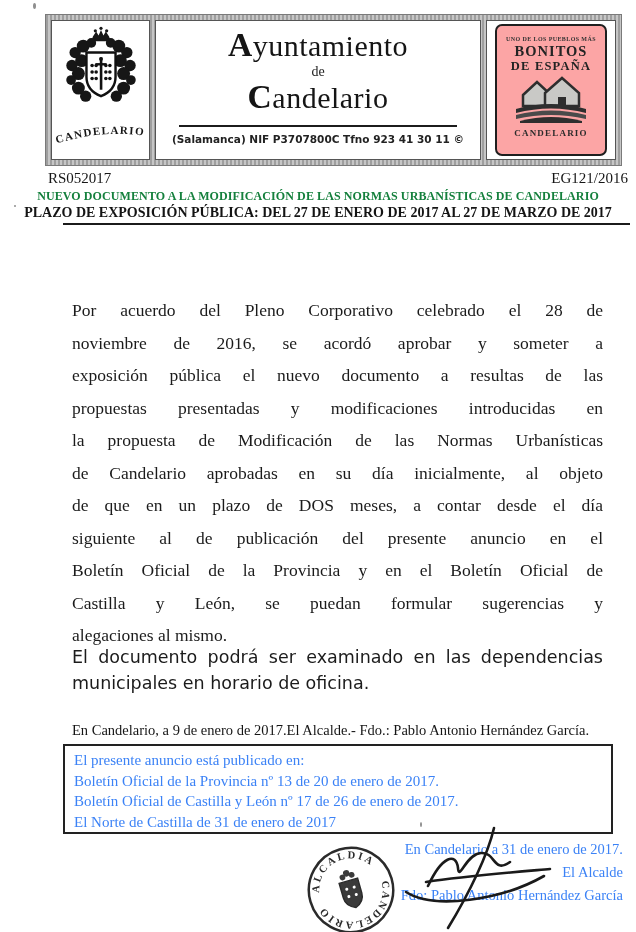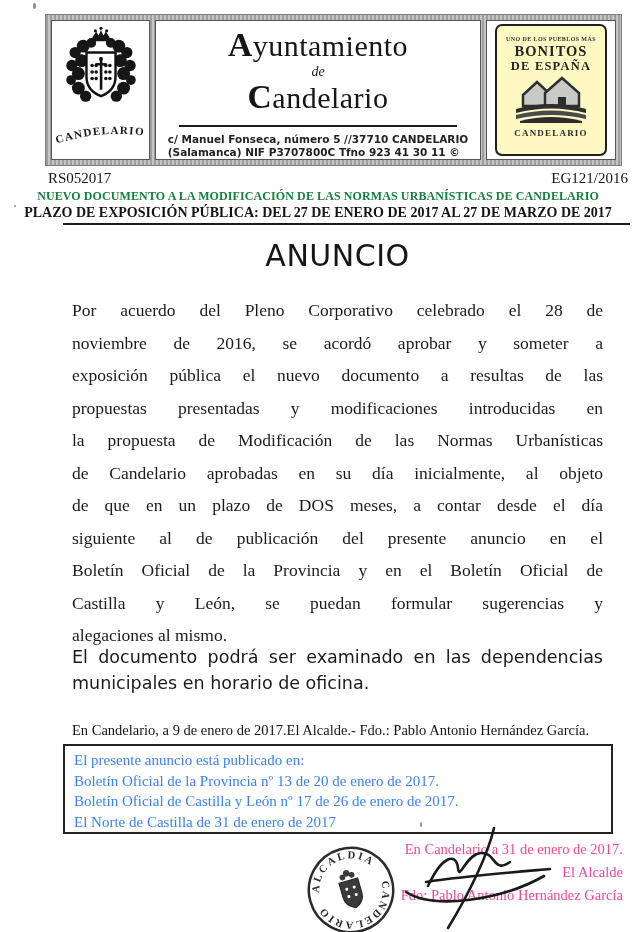--- a/index.html
+++ b/index.html
@@ -14,27 +14,27 @@
     box-sizing:border-box;padding:5px;display:flex;gap:5px;
     background:repeating-linear-gradient(90deg,#9e9e9e 0 2px,#c6c6c6 2px 4px);
     border:1px solid #7a7a7a;
   }
   .hcell{background:#fff;border:1px solid #555;box-sizing:border-box;}
   .cell-left{width:99px;display:flex;flex-direction:column;align-items:center;justify-content:flex-start;padding-top:4px;}
   .cell-center{flex:1;display:flex;flex-direction:column;align-items:center;text-align:left;padding-top:8px;}
   .cell-right{width:130px;display:flex;align-items:center;justify-content:center;}
   .title-main{font-size:30px;line-height:32px;color:#151515;letter-spacing:.5px;}
   .title-main::first-letter{font-weight:bold;font-size:1.12em;}
-  .title-de{font-size:14px;line-height:16px;margin:2px 0 1px 0;color:#222;font-style:italic;}
+  .title-de{font-size:14px;line-height:16px;margin:2px 0 1px 0;color:#222;}
   .title-rule{width:86%;height:2px;background:#1c1c1c;margin-top:11px;}
   .addr{font-family:"DejaVu Sans",sans-serif;font-weight:bold;font-size:10.5px;line-height:13px;margin-top:6px;color:#222;}
   .seal-caption{margin-top:-4px;}
   .badge-box{
     width:112px;height:132px;border:2px solid #1f1f1f;border-radius:7px;
-    background:#fef9c3;box-sizing:border-box;display:flex;flex-direction:column;
+    background:#fca5a5;box-sizing:border-box;display:flex;flex-direction:column;
     align-items:center;padding-top:10px;
   }
   .badge-tag{font-size:6px;font-weight:bold;letter-spacing:.4px;color:#333;line-height:7px;}
   .badge-l1{font-size:14.5px;font-weight:bold;letter-spacing:1px;color:#242424;line-height:16px;}
   .badge-l2{font-size:12.5px;font-weight:bold;letter-spacing:1.2px;color:#242424;line-height:14px;}
   .badge-cap{font-size:9px;font-weight:bold;letter-spacing:1.2px;color:#2b2b2b;margin-top:5px;}
   
   .refs{position:absolute;left:48px;top:170px;width:580px;display:flex;justify-content:space-between;font-size:15px;color:#161616;}
   .subject{position:absolute;left:0;top:189px;width:636px;text-align:center;font-weight:bold;font-size:12px;letter-spacing:.1px;color:#15803d;}
   .plazo{position:absolute;left:0;top:205px;width:636px;text-align:center;font-weight:bold;font-size:14px;color:#141414;}
@@ -48,21 +48,21 @@
   .para1 .jleft{text-align-last:left;}
   .para2{position:absolute;left:72px;top:644px;width:531px;
     font-family:"DejaVu Sans",sans-serif;font-size:17.5px;color:#1b1b1b;}
   .para2 .jline2{height:26px;line-height:26px;text-align:justify;text-align-last:justify;white-space:nowrap;}
   .para2 .jleft{text-align-last:left;}
   .dateline{position:absolute;left:72px;top:722px;font-size:14.5px;color:#151515;}
   
   .pubbox{position:absolute;left:63px;top:744px;width:550px;height:90px;box-sizing:border-box;
     border:2px solid #222;padding:4px 0 0 9px;font-size:15px;line-height:20.5px;color:#3b82f6;}
   
-  .closing{position:absolute;right:13px;top:838px;width:330px;text-align:right;font-size:14.5px;line-height:23px;color:#ec4899;}
+  .closing{position:absolute;right:13px;top:838px;width:330px;text-align:right;font-size:14.5px;line-height:23px;color:#3b82f6;}
   .stamp{position:absolute;left:305px;top:844px;width:92px;height:92px;transform:rotate(-16deg);}
   .signature{position:absolute;left:398px;top:824px;width:158px;height:108px;pointer-events:none;}
   .speck{position:absolute;background:#8f8f8f;border-radius:50%;}
 </style>
 </head>
 <body>
 
 <div class="page">
 
   <div class="header-box">
@@ -125,21 +125,20 @@
         </text>
       </svg>
     </div>
 
     <div class="hcell cell-center">
       <div class="title-main">Ayuntamiento</div>
       <div class="title-de">de</div>
       <div class="title-main">Candelario</div>
       <div class="title-rule"></div>
       <div class="addr">
-        <div>c/ Manuel Fonseca, número 5 //37710 CANDELARIO</div>
         <div>(Salamanca) NIF P3707800C Tfno 923 41 30 11 ©</div>
       </div>
     </div>
 
     <div class="hcell cell-right">
       <div class="badge-box">
         <div class="badge-tag">UNO DE LOS PUEBLOS MÁS</div>
         <div class="badge-l1">BONITOS</div>
         <div class="badge-l2">DE ESPAÑA</div>
         <svg width="74" height="50" viewBox="0 0 74 50">
@@ -157,21 +156,20 @@
 
   <div class="refs">
     <span>RS052017</span>
     <span>EG121/2016</span>
   </div>
 
   <div class="subject">NUEVO DOCUMENTO A LA MODIFICACIÓN DE LAS NORMAS URBANÍSTICAS DE CANDELARIO</div>
   <div class="plazo">PLAZO DE EXPOSICIÓN PÚBLICA: DEL 27 DE ENERO DE 2017 AL 27 DE MARZO DE 2017</div>
   <div class="plazo-rule"></div>
 
-  <div class="anuncio">ANUNCIO</div>
 
   <div class="para1">
     <div class="jline">Por acuerdo del Pleno Corporativo celebrado el 28 de</div>
     <div class="jline">noviembre de 2016, se acordó aprobar y someter a</div>
     <div class="jline">exposición pública el nuevo documento a resultas de las</div>
     <div class="jline">propuestas presentadas y modificaciones introducidas en</div>
     <div class="jline">la propuesta de Modificación de las Normas Urbanísticas</div>
     <div class="jline">de Candelario aprobadas en su día inicialmente, al objeto</div>
     <div class="jline">de que en un plazo de DOS meses, a contar desde el día</div>
     <div class="jline">siguiente al de publicación del presente anuncio en el</div>

